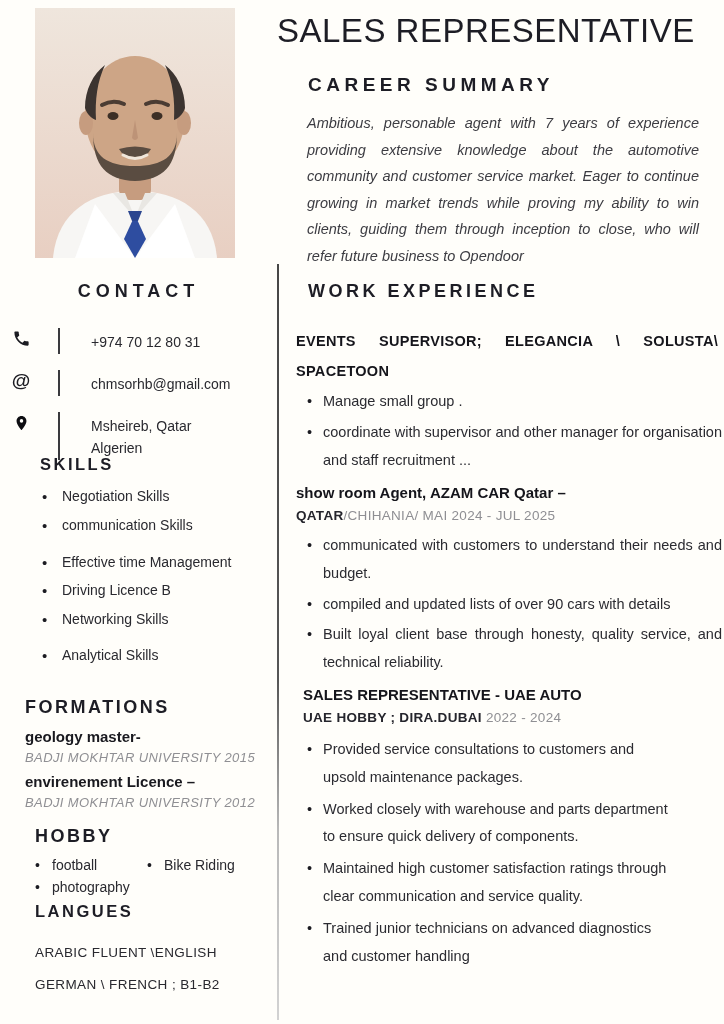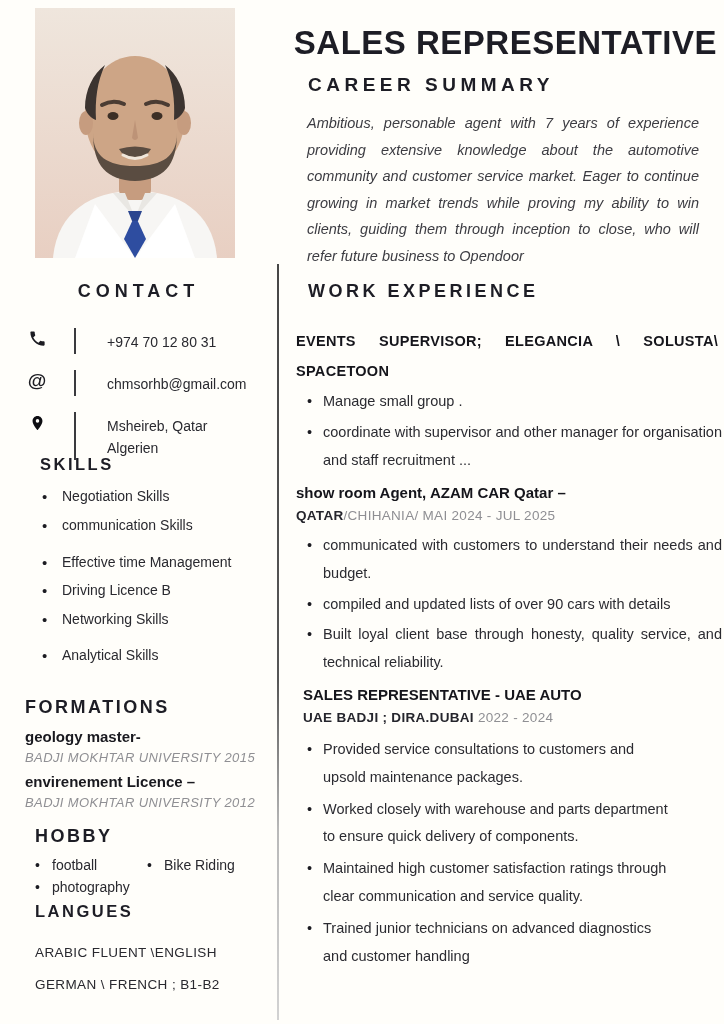--- a/index.html
+++ b/index.html
@@ -17,24 +17,23 @@
     background:#fffefa;
   }
   .page{position:absolute;inset:0;}
 
   
   .photo{position:absolute;left:35px;top:8px;width:200px;height:250px;overflow:hidden;}
   .photo svg{display:block;width:100%;height:100%;}
 
   
   .title{
-    position:absolute;left:277px;top:24px;width:440px;
-    font-size:33px;font-weight:700;letter-spacing:.5px;color:var(--text-dark);
+    position:absolute;left:277px;top:12px;width:440px;
+    font-size:33px;font-weight:400;letter-spacing:.5px;color:var(--text-dark);
     white-space:nowrap;
-    text-align:right;
   }
   .summary-head{
     position:absolute;left:308px;top:74px;
     font-size:19px;font-weight:800;letter-spacing:4.5px;color:var(--text-dark);
   }
   .summary{
     position:absolute;left:307px;top:110px;width:392px;
     font-style:italic;font-size:14.5px;line-height:1.83;text-align:justify;
     color:#3c3c42;
   }
@@ -44,21 +43,21 @@
     position:absolute;left:277px;top:264px;width:2px;height:756px;
     background:linear-gradient(to bottom,#474747 0%,#565656 55%,#b9b9b9 75%,#d2d2d2 100%);
   }
 
   
   .contact{position:absolute;left:0;top:281px;width:277px;}
   .contact h2{
     text-align:center;font-size:18px;font-weight:800;letter-spacing:5px;
     color:var(--text-dark);margin-bottom:26px;
   }
-  .contact-item{display:flex;align-items:flex-start;padding-left:24px;margin-bottom:16px;gap:18px;}
+  .contact-item{display:flex;align-items:flex-start;padding-left:8px;margin-bottom:16px;gap:18px;}
   .contact-item .cicon{width:26px;flex:0 0 26px;display:flex;justify-content:center;padding-top:1px;}
   .contact-item .sep{width:2px;align-self:stretch;background:#3a3a3e;margin:0 0 0 6px;min-height:26px;}
   .contact-item .ctext{padding-left:13px;font-size:14px;line-height:1.6;color:#29292f;padding-top:3px;}
   .at-glyph{font-size:19px;font-weight:700;color:#1c1c22;line-height:1;}
 
   .skills{position:absolute;left:40px;top:455px;width:235px;}
   .skills h2{font-size:16.5px;font-weight:800;letter-spacing:2.5px;color:var(--text-dark);margin-bottom:14px;}
   .skills ul{list-style:none;}
   .skills li{
     position:relative;padding-left:22px;font-size:14px;color:#29292f;margin-bottom:12.5px;
@@ -258,21 +257,21 @@
       <ul class="bullets">
         <li>communicated with customers to understand their needs and budget.</li>
         <li>compiled and updated lists of over 90 cars with details</li>
         <li>Built loyal client base through honesty, quality service, and technical reliability.</li>
       </ul>
     </div>
 
     <div>
       <div class="job-title-mixed job3-head">SALES REPRESENTATIVE - UAE AUTO</div>
       <div class="job-meta job3-head">
-        <span class="meta-bold">UAE BADJI ; DIRA.DUBAI</span><span class="meta-gray"> 2022 -  2024</span>
+        <span class="meta-bold">UAE HOBBY ; DIRA.DUBAI</span><span class="meta-gray"> 2022 -  2024</span>
       </div>
       <ul class="bullets narrow mt6">
         <li>Provided service consultations to customers and upsold maintenance packages.</li>
         <li>Worked closely with warehouse and parts department to ensure quick delivery of components.</li>
         <li>Maintained high customer satisfaction ratings through clear communication and service quality.</li>
         <li>Trained junior technicians on advanced diagnostics and customer handling</li>
       </ul>
     </div>
   </section>
 

